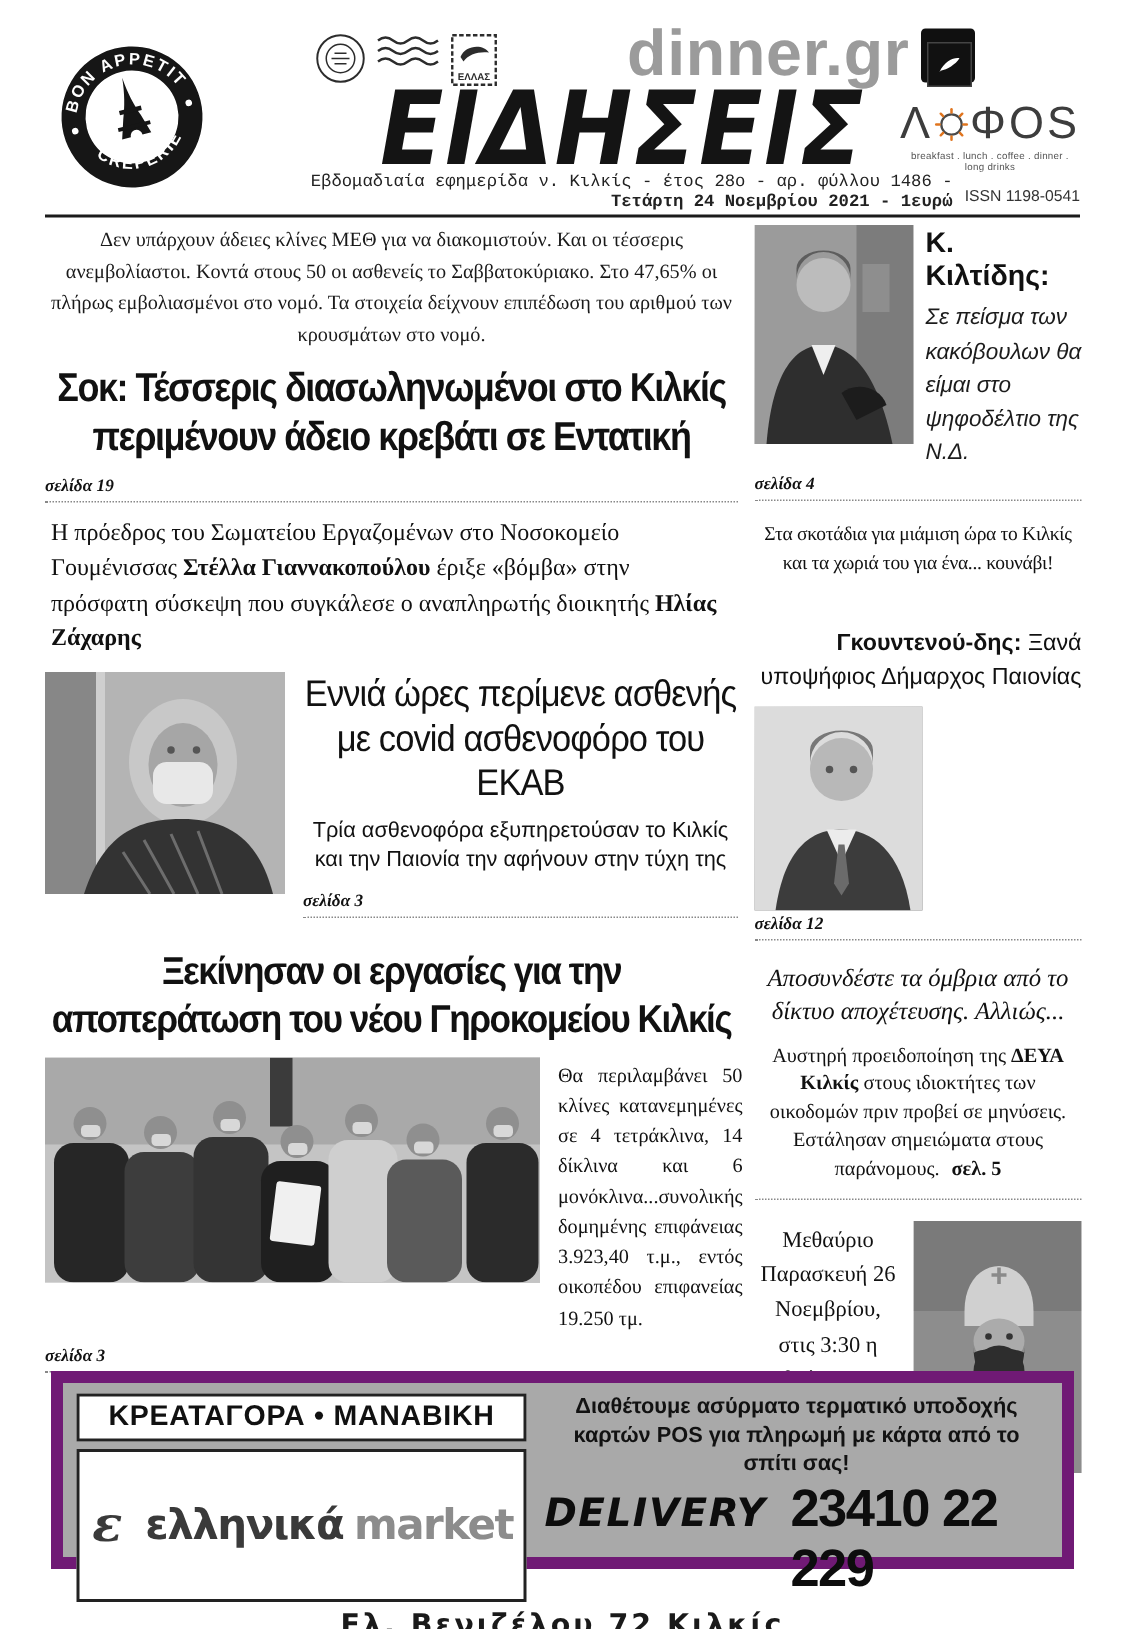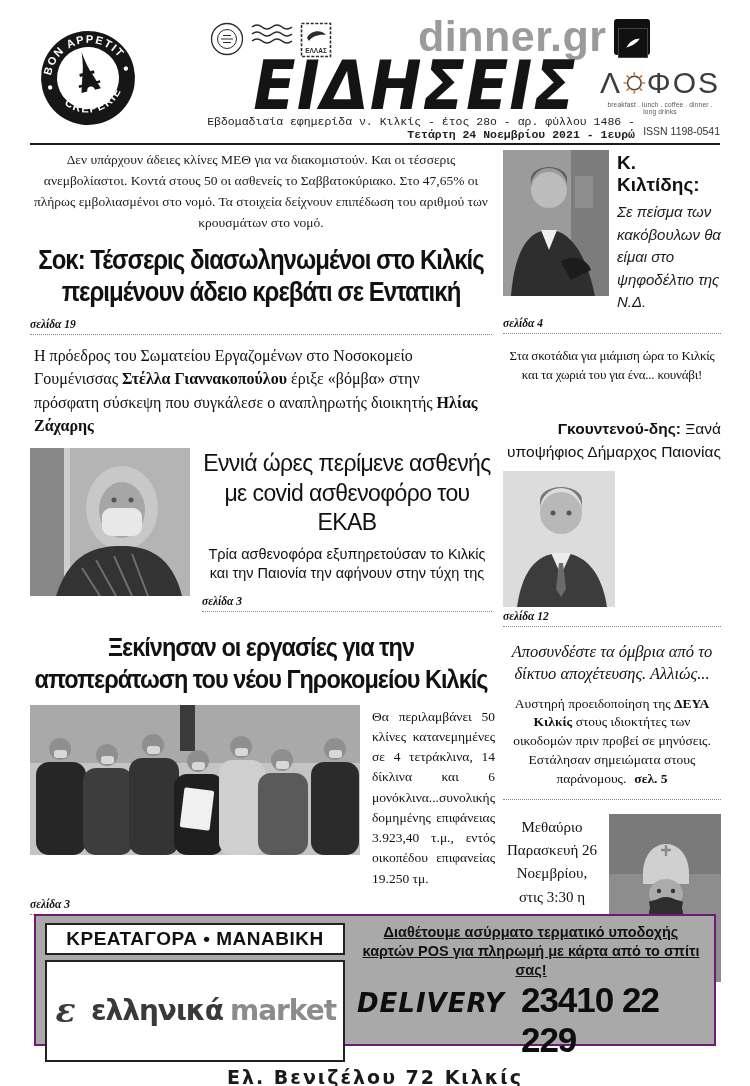--- a/index.html
+++ b/index.html
@@ -79,32 +79,32 @@
   .gk-photo{width:112px;height:136px;}
   .deya-head{font-style:italic;font-size:16.5px;line-height:1.35;text-align:center;margin:14px 0 9px;}
   .deya-body{font-size:13.5px;line-height:1.4;text-align:center;}
   .deya-body .deya-pg{margin-left:8px;}
   .enth-row{display:flex;gap:8px;margin-top:14px;}
   .enth-text{flex:1;text-align:center;font-size:15px;line-height:1.55;padding-top:2px;min-width:0;}
   .enth-photo{width:112px;height:168px;}
 
   
   .ad{position:absolute;left:34px;right:34px;top:914px;height:132px;box-sizing:border-box;
-      background:#a9a9a9;border:2px solid #701a75;padding:7px 9px 5px;
+      background:#a9a9a9;border:8px solid #701a75;padding:7px 9px 5px;
       display:flex;flex-direction:column;}
   .ad-top{display:flex;flex:1;}
   .ad-left{width:300px;display:flex;flex-direction:column;gap:5px;}
   .ad-box{background:#fff;border:2px solid #222;text-align:center;box-sizing:border-box;}
   .ad-box1{font-family:"Liberation Sans",sans-serif;font-weight:bold;font-size:19px;padding:3px 0;letter-spacing:.5px;}
   .ad-box2{flex:1;display:flex;align-items:center;justify-content:center;gap:7px;}
   .brand-greek{font-family:"DejaVu Sans",sans-serif;font-weight:bold;font-size:28px;color:#3a3a3a;letter-spacing:-1px;}
   .brand-latin{font-family:"DejaVu Sans",sans-serif;font-weight:bold;font-size:28px;color:#8c8c8c;letter-spacing:-1px;}
   .ad-right{flex:1;padding-left:12px;display:flex;flex-direction:column;justify-content:space-between;}
   .pos-text{font-family:"Liberation Sans",sans-serif;font-weight:bold;font-size:14.5px;line-height:1.3;
-            text-align:center;color:#121212;text-decoration:underline;}
+            text-align:center;color:#121212;}
   .delivery-row{display:flex;align-items:baseline;justify-content:center;gap:16px;padding-bottom:2px;}
   .delivery{font-family:"DejaVu Sans",sans-serif;font-weight:bold;font-style:italic;font-size:26px;letter-spacing:1px;color:#0d0d0d;}
   .phone{font-family:"Liberation Sans",sans-serif;font-weight:bold;font-size:35px;letter-spacing:-1px;color:#0d0d0d;}
   .ad-address{text-align:center;font-family:"DejaVu Sans",sans-serif;font-weight:bold;font-size:19px;
               letter-spacing:2px;color:#1a1a1a;margin-top:4px;}
 </style>
 </head>
 <body>
 
 <div class="page">

